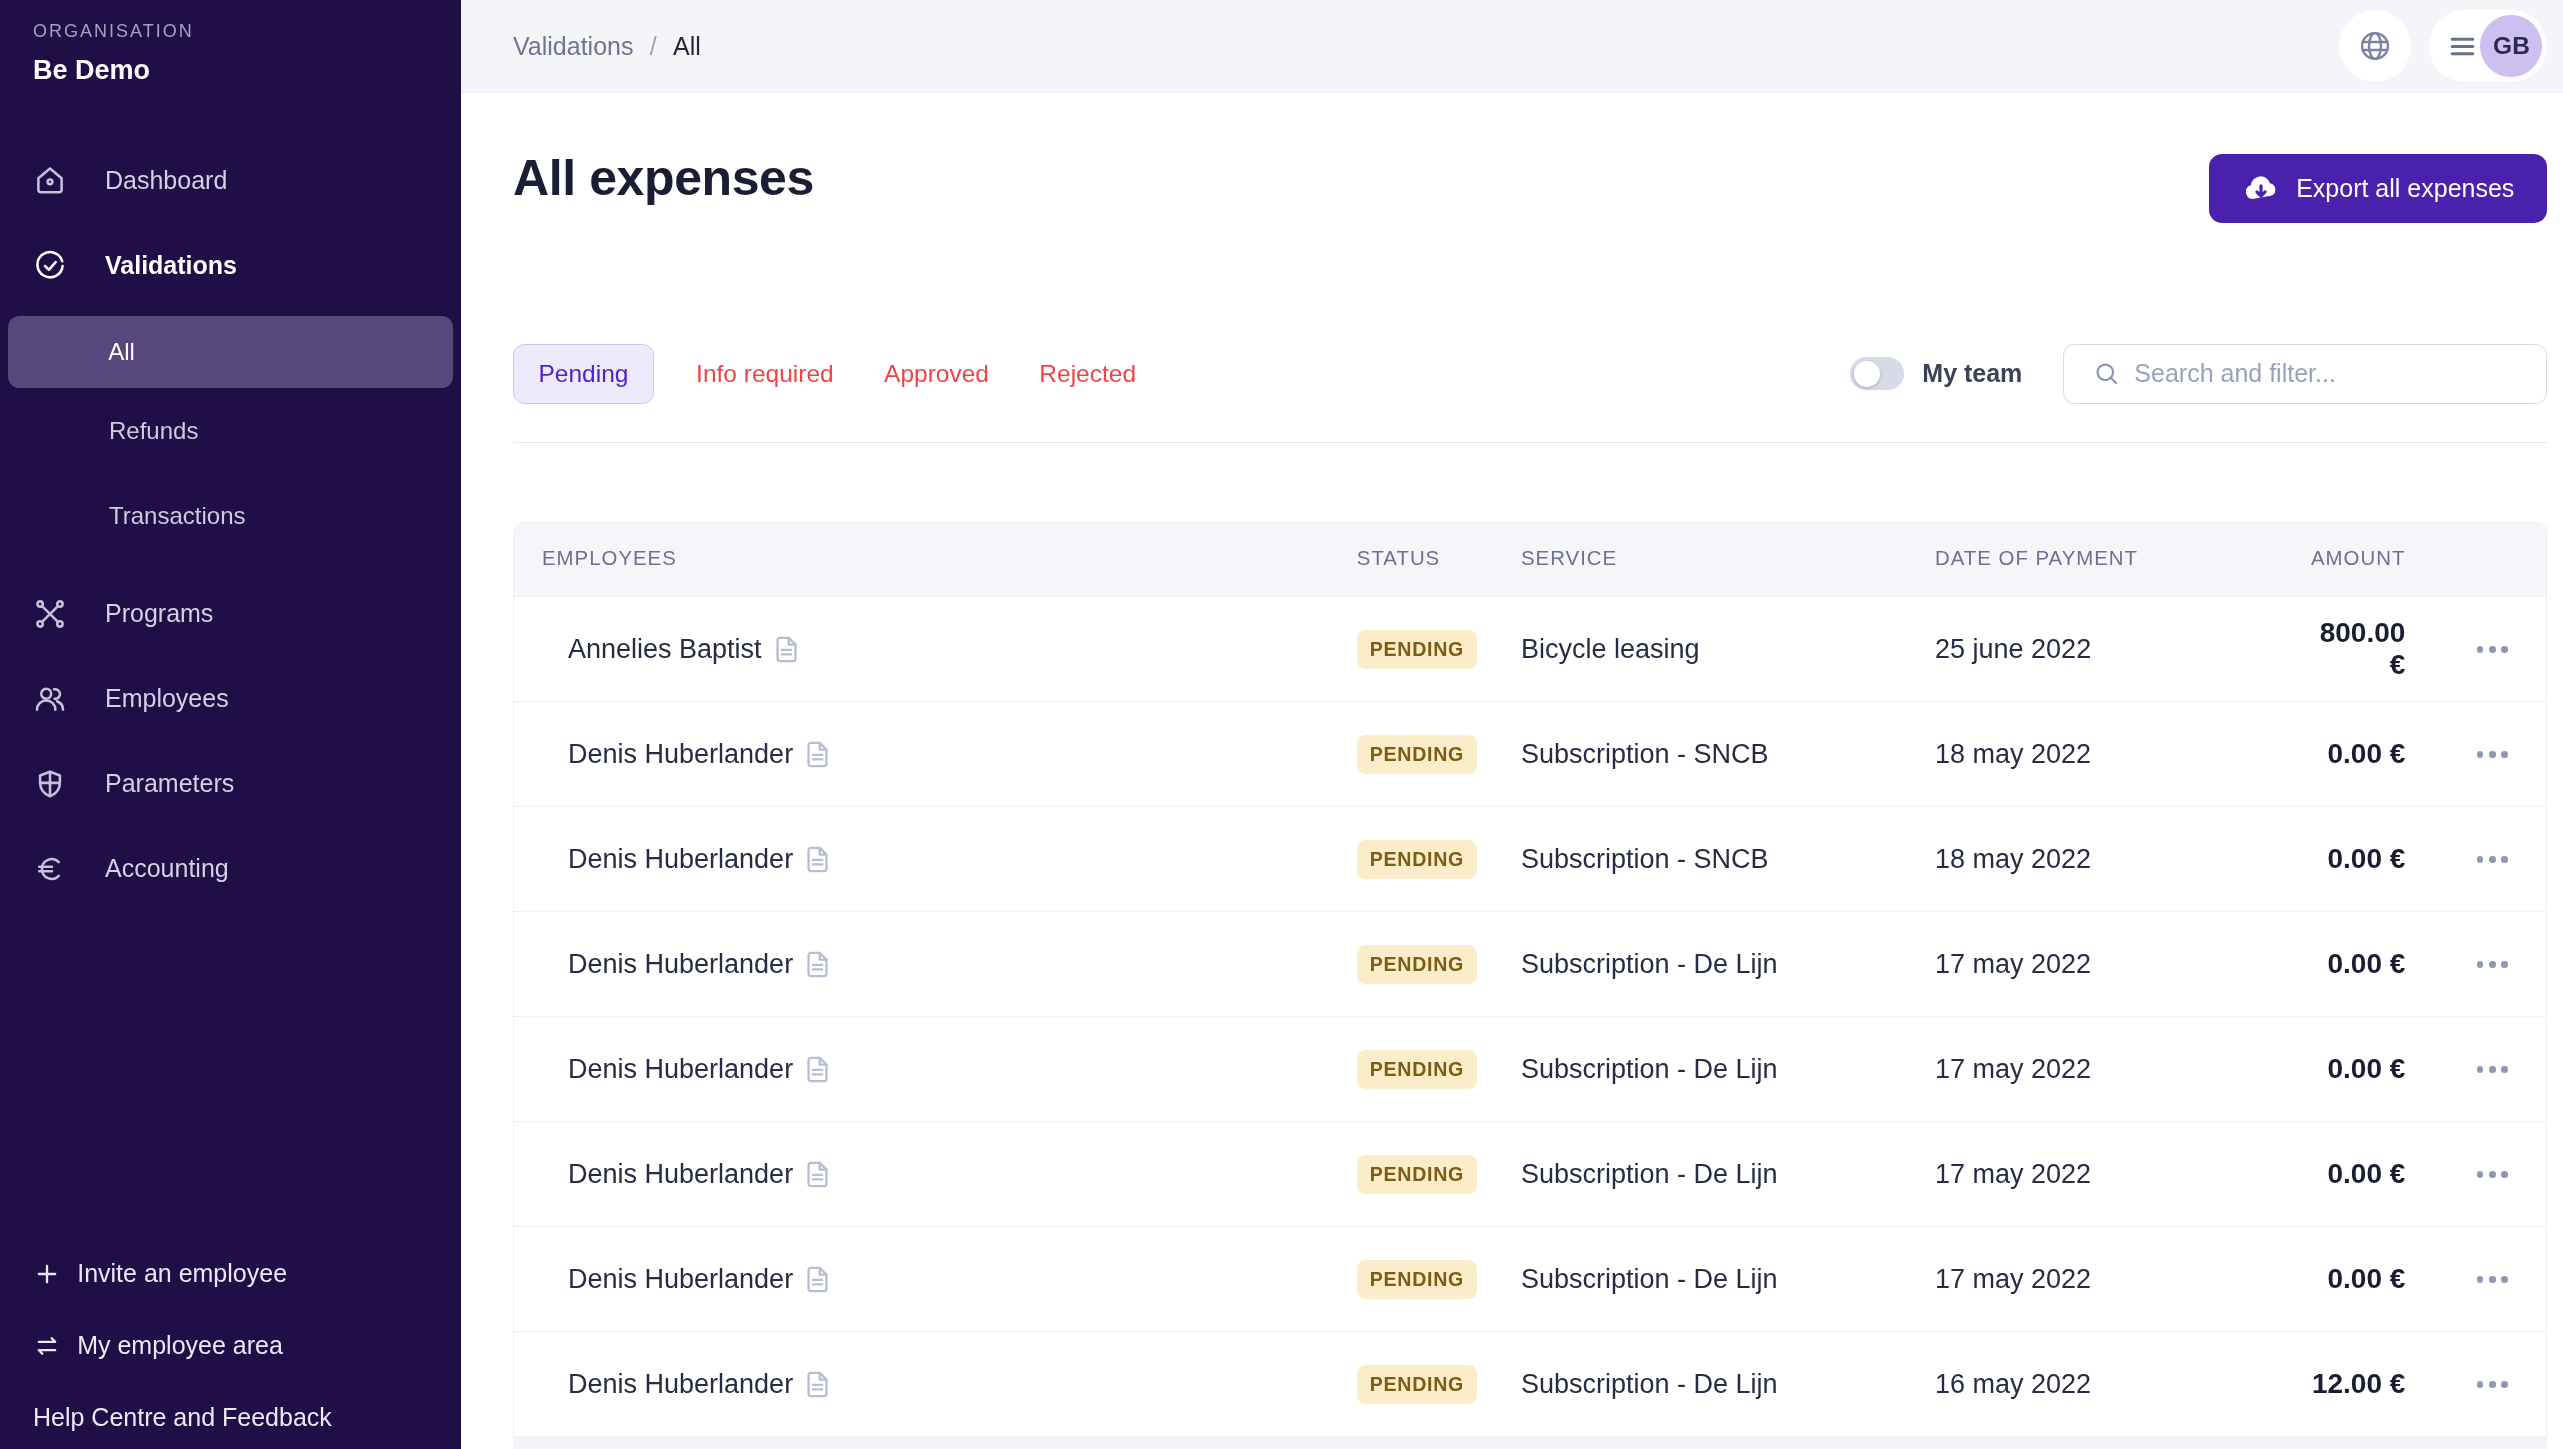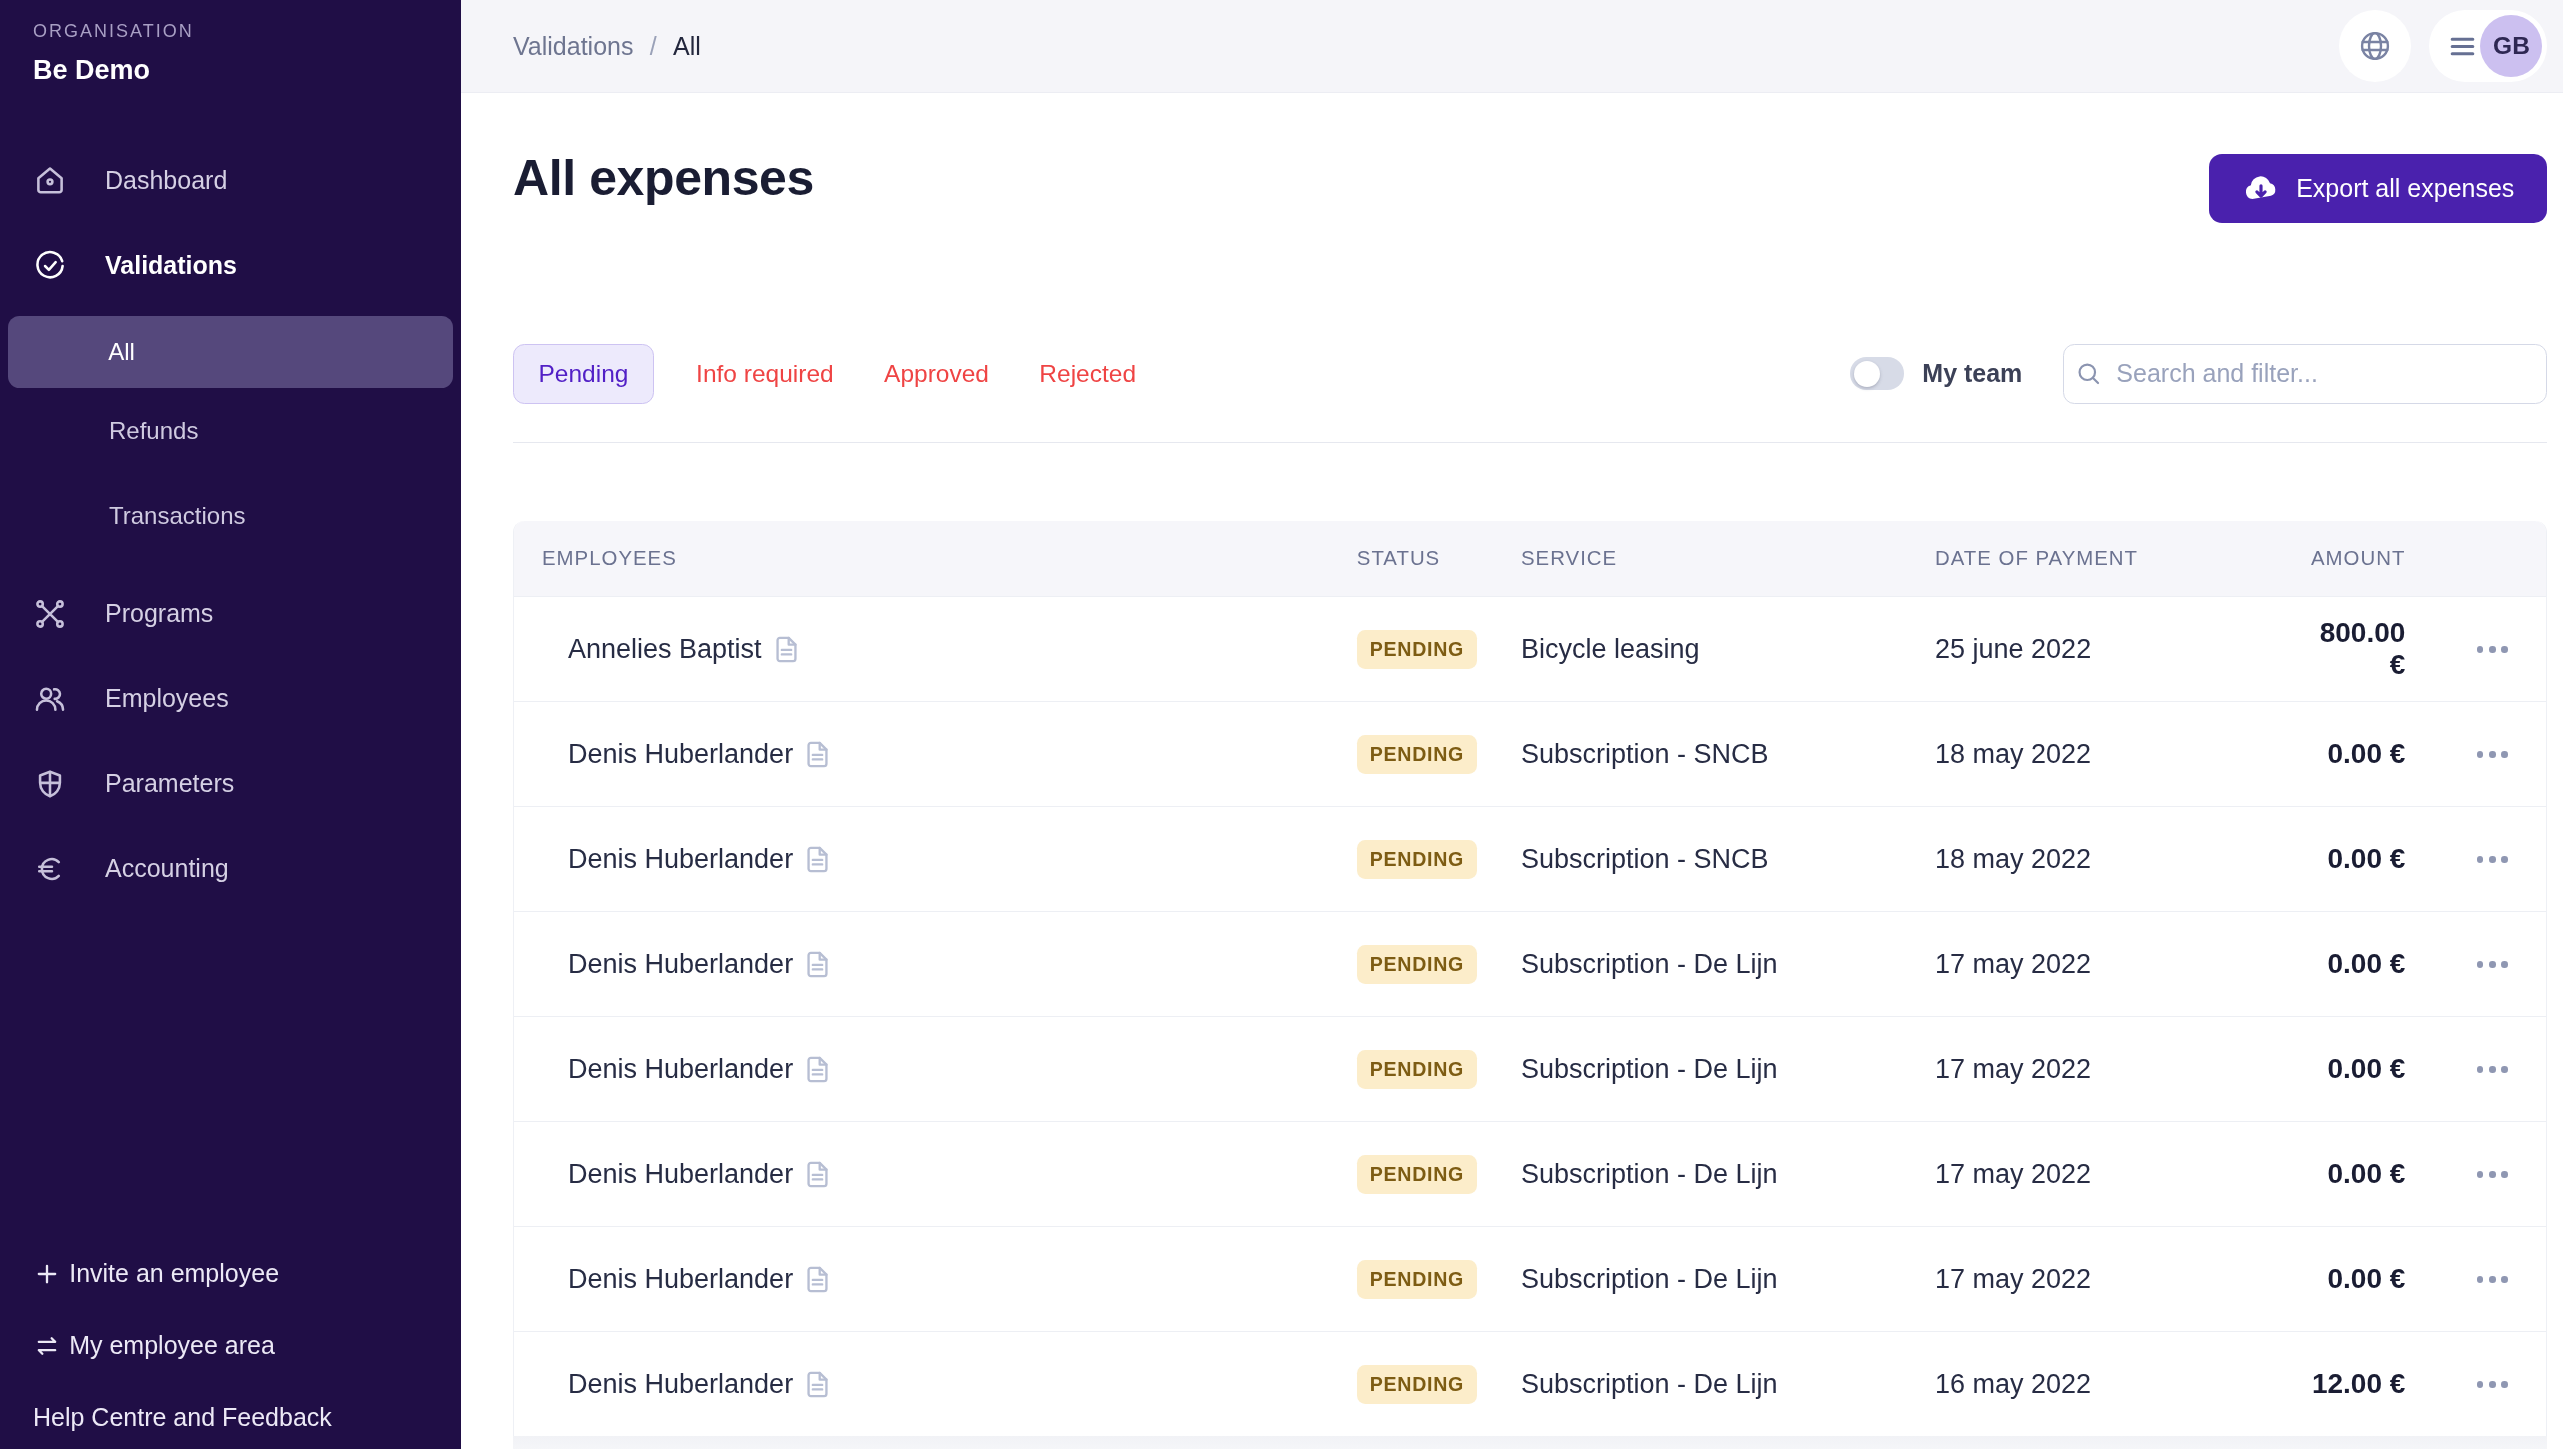--- a/index.html
+++ b/index.html
@@ -19,21 +19,21 @@
   .nav-item .ico { width:34px; height:34px; color:#C6C0DA; flex:0 0 34px; }
   .nav-item .lbl { margin-left:38px; font-size:25px; color:#D5D0E4; }
   .nav-item.active .lbl { color:#FFFFFF; font-weight:600; }
   .nav-item.active .ico { color:#FFFFFF; }
   .sub-item { display:flex; align-items:center; height:85px; padding-left:109px; font-size:24px; color:#CFCAE0; cursor:pointer; }
   .sub-item.selected { height:72px; margin:8.2px 8.2px 0 8.2px; padding-left:100px; border-radius:11.4px;
       background:#55487C; color:#FFFFFF; }
   .sub-item.after-selected { margin-top:0; }
   .group-gap { margin-top:13px; }
   .side-footer { position:absolute; left:0; right:0; bottom:-4.9px; }
-  .foot-item { display:flex; align-items:center; height:72px; padding-left:33px; font-size:25px; color:#ECE9F6; cursor:pointer; }
+  .foot-item { display:flex; align-items:center; height:72px; padding-left:33px; font-size:25px; color:#ECE9F6; cursor:pointer;gap:8px; }
   .foot-item .ico { width:28px; height:28px; margin-right:8.2px; color:#ECE9F6; flex:0 0 28px; }
 
   
   .main { flex:1 1 auto; display:flex; flex-direction:column; height:100%; background:#fff; }
   .topbar { height:93px; background:#F5F5F9; border-bottom:1.6px solid #ECEDF3;
       display:flex; align-items:center; padding:0 39px 0 52px; flex:0 0 93px; }
   .crumbs { display:flex; align-items:center; gap:16.3px; font-size:25px; }
   .crumb-parent { color:#6E7590; }
   .crumb-sep { color:#9AA1B8; }
   .crumb-current { color:#23273D; font-weight:500; }
@@ -59,21 +59,21 @@
   .tabs { display:flex; align-items:center; gap:34px; }
   .tab { font-size:24.5px; color:#ef4444; padding:0 8.2px; cursor:pointer; }
   .tab.active { padding:0 24.5px; height:60px; display:flex; align-items:center; background:#EDEAFC;
       border:1.6px solid #CDC3F2; border-radius:11.4px; color:#5220C6; font-weight:500; }
   .toolbar-right { margin-left:auto; display:flex; align-items:center; }
   .toggle { width:54px; height:33px; border-radius:16.3px; background:#D7DBE7; position:relative; cursor:pointer; flex:0 0 54px; }
   .toggle-knob { position:absolute; top:3.3px; left:3.3px; width:26px; height:26px; border-radius:50%;
       background:#FFFFFF; box-shadow:0 1.6px 3.3px rgba(40,44,70,.25); }
   .team-label { margin-left:18px; font-size:25px; font-weight:600; color:#3C4157; }
   .search-box { margin-left:41px; width:484px; height:60px; border:1.6px solid #D5D9E7; border-radius:11.4px;
-      background:#FFFFFF; display:flex; align-items:center; padding:0 10px; }
+      background:#FFFFFF; display:flex; align-items:center; padding:0 28px; }
   .search-box .ico { width:29px; height:29px; color:#8B94B0; flex:0 0 29px; }
   .search-box input { border:none; outline:none; background:transparent; margin-left:13px; width:100%;
       font-size:25px; color:#3C4157; font-family:inherit; }
   .search-box input::placeholder { color:#99A2BC; }
 
   .rule { margin-top:38px; height:1.6px; background:#E6E8EF; }
 
   .table { margin-top:78px; border-left:1.6px solid #EEF0F5; border-right:1.6px solid #EEF0F5;
       border-radius:11.4px 11.4px 0 0; }
   .grid { display:grid; grid-template-columns:833px 161px 427px 376px 1fr 108px; align-items:center; }

